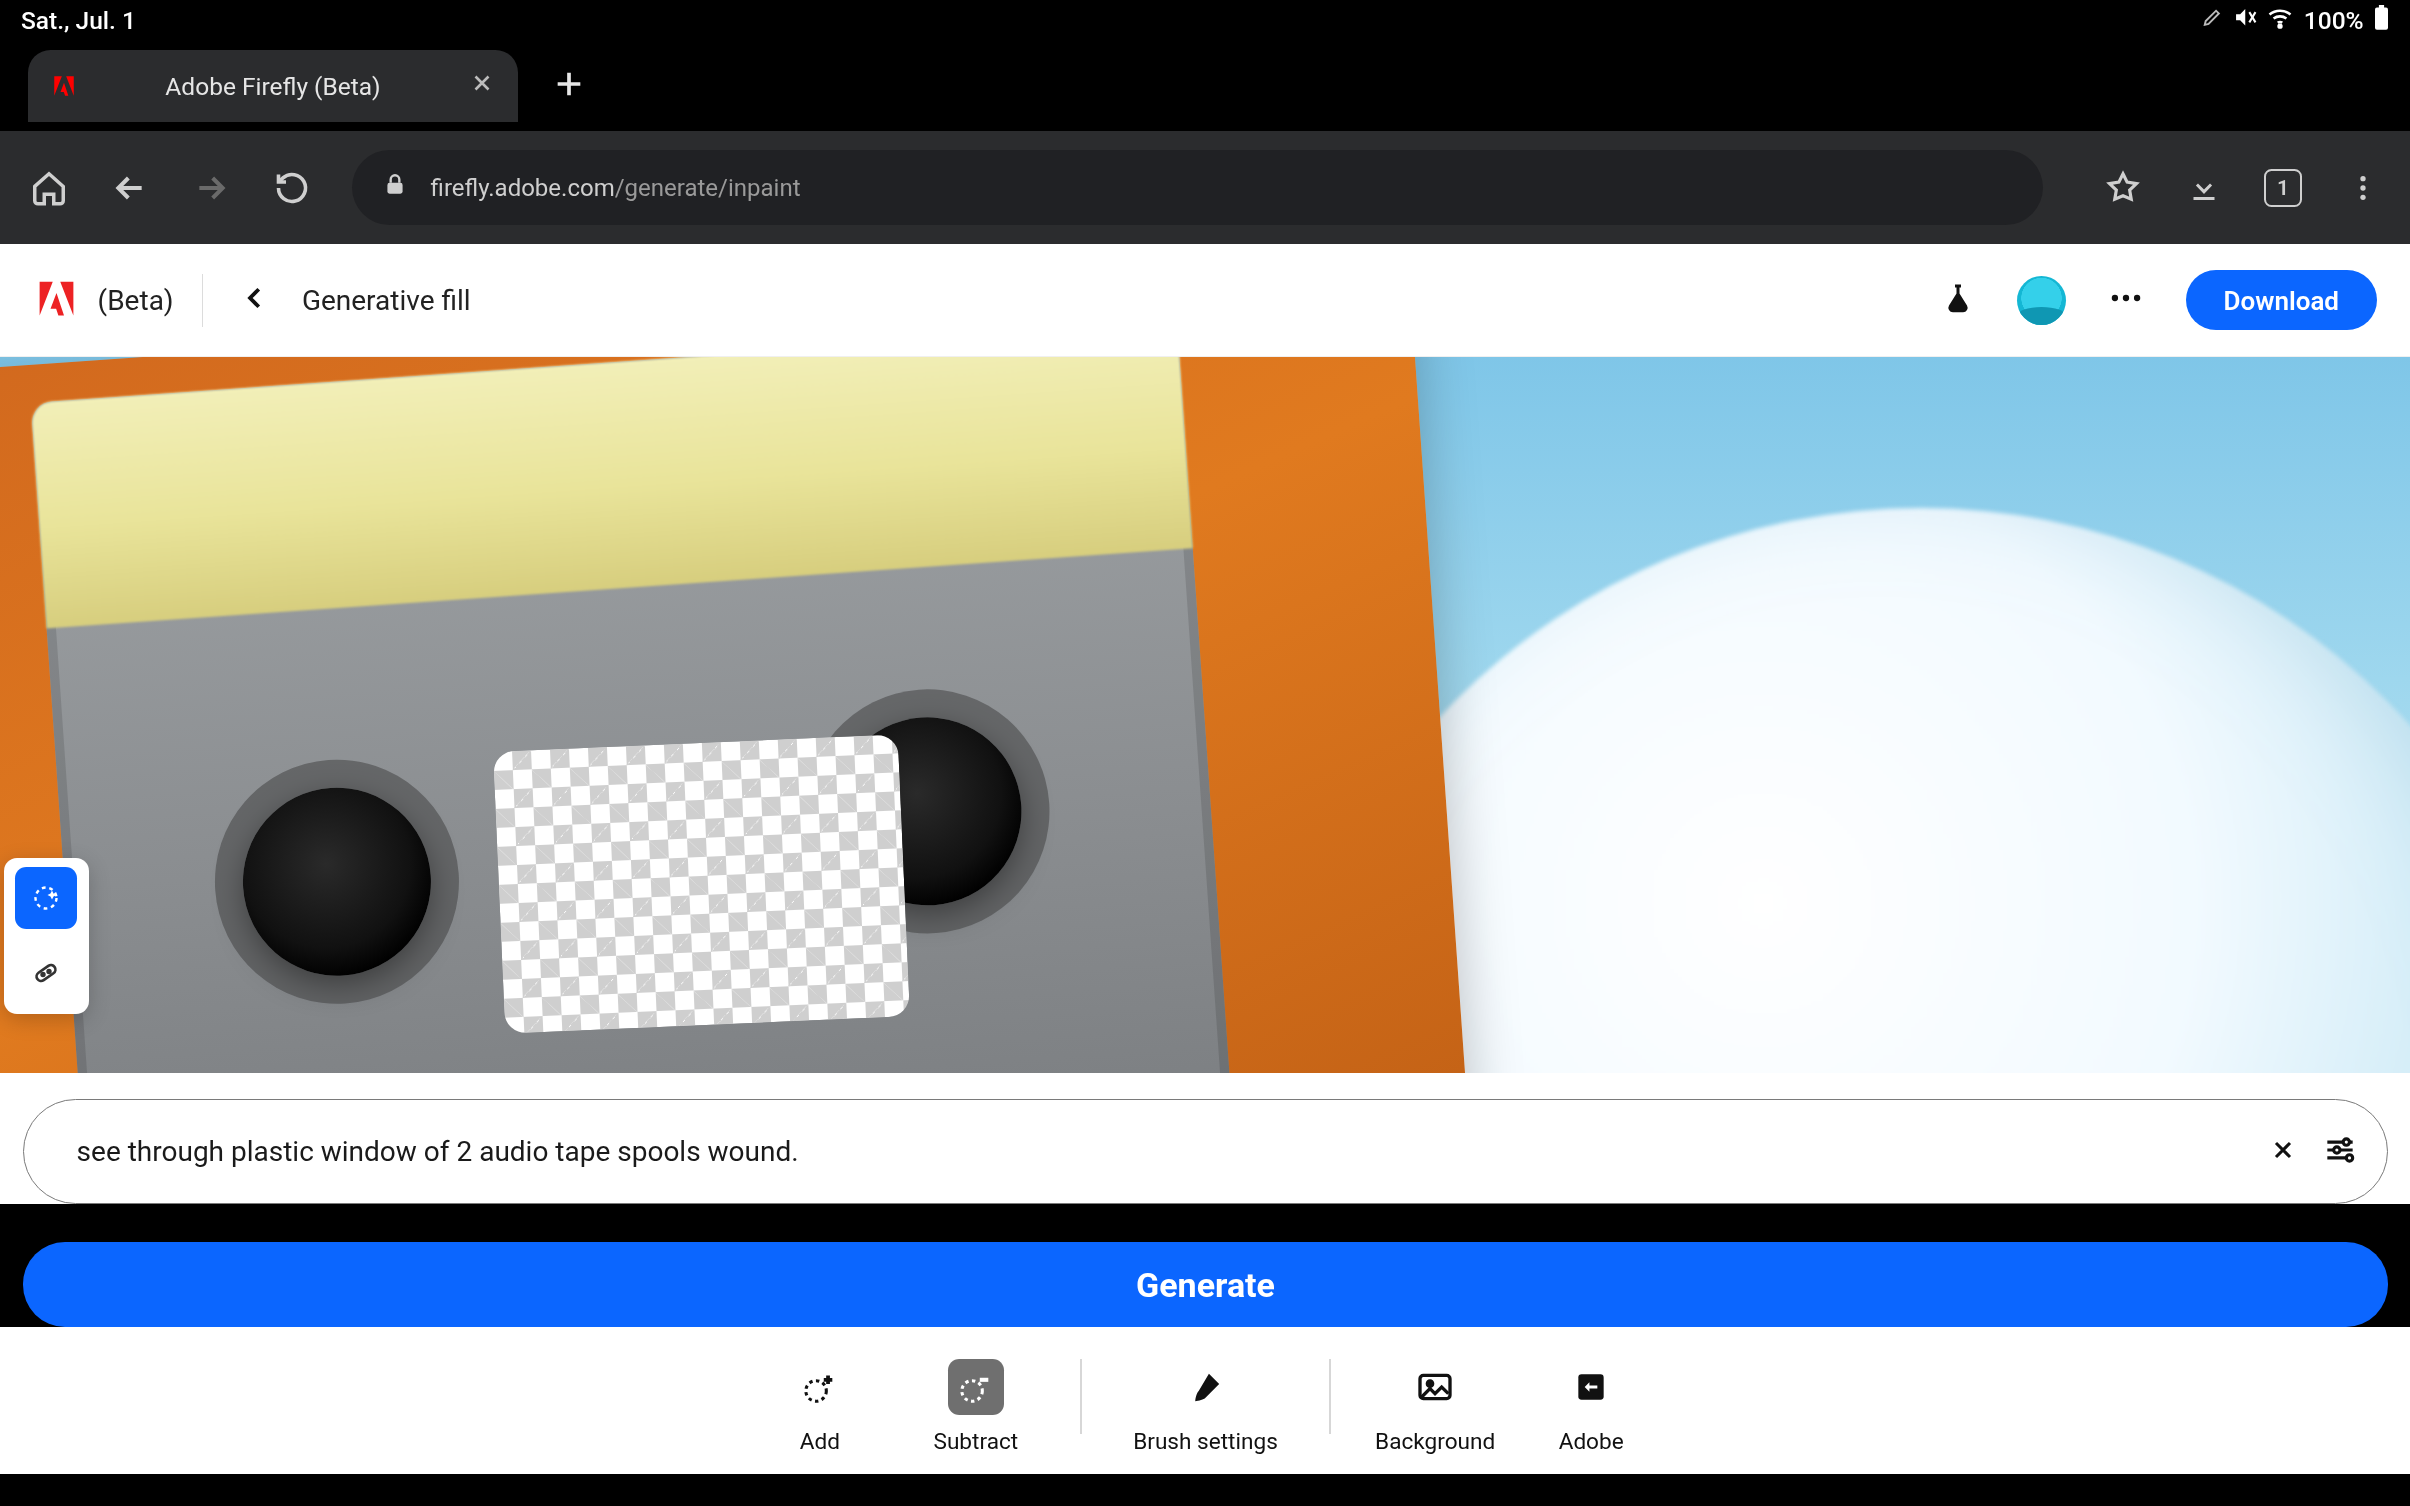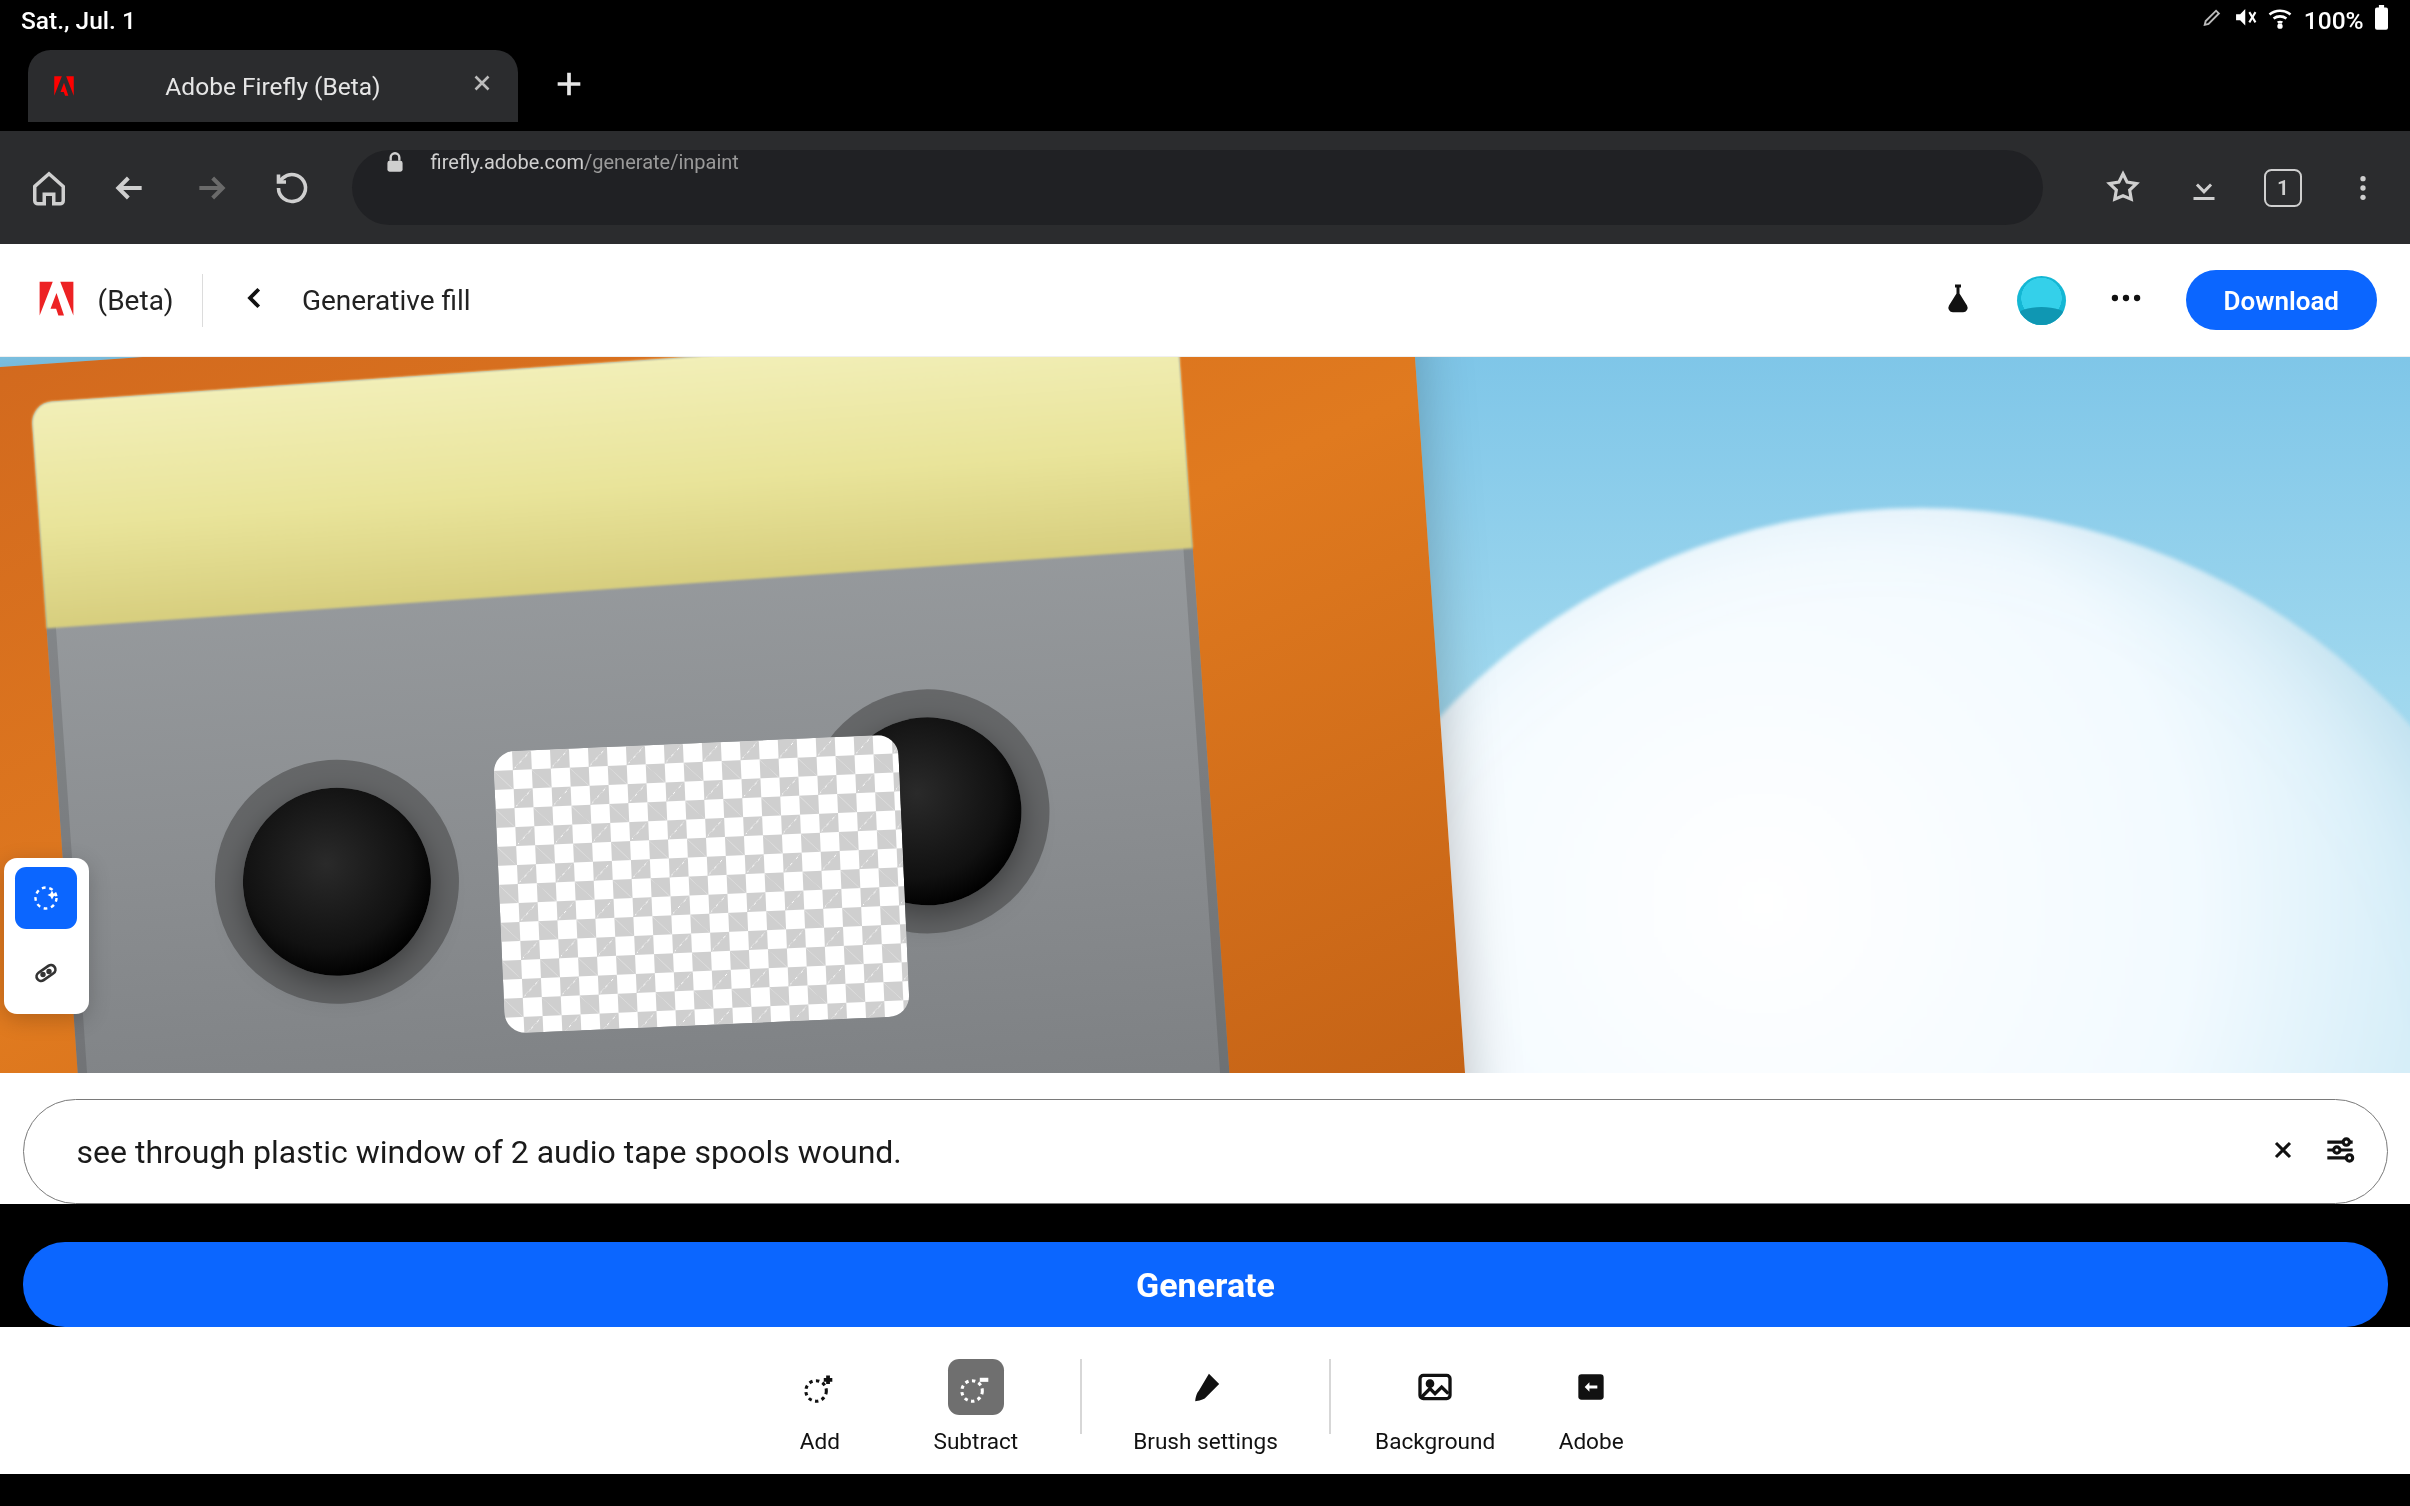--- a/index.html
+++ b/index.html
@@ -17,21 +17,21 @@
 .browser-tab { height: 72px; width: 490px; background: #2b2c2e; border-radius: 22.6px 22.6px 0 0; display: flex; align-items: center; padding: 0 22.6px; color: #e6e6e6; font-size: 24.5px; gap: 17px; }
 .tab-favicon { display: flex; align-items: center; }
 .tab-title { flex: 1; white-space: nowrap; overflow: hidden; text-overflow: ellipsis; text-align: center; }
 .tab-close { color: #bcbcbc; cursor: pointer; }
 .new-tab-btn { color: #e6e6e6; cursor: pointer; }
 
 
 .browser-toolbar { height: 113px; background: #2b2c2e; display: flex; align-items: center; padding: 0 28px; gap: 40px; }
 .toolbar-icon { color: #cfcfcf; cursor: pointer; display: flex; align-items: center; justify-content: center; width: 41px; height: 41px; }
 .toolbar-icon.disabled { color: #6a6a6a; }
-.url-bar { flex: 1; height: 75px; background: #202124; border-radius: 38px; display: flex; padding: 0 30px; gap: 22.6px; color: #cfcfcf; font-size: 20px; }
+.url-bar { flex: 1; height: 75px; background: #202124; border-radius: 38px; display: flex; align-items: center; padding: 0 30px; gap: 22.6px; color: #cfcfcf; font-size: 24px; }
 .url-text { color: #cfcfcf; }
 .url-path { color: #9a9a9a; }
 .toolbar-right { display: flex; align-items: center; gap: 40px; margin-left: 19px; }
 .tab-count { border: 2.8px solid #cfcfcf; border-radius: 7.5px; width: 38px; height: 38px; display: flex; align-items: center; justify-content: center; font-size: 21px; color: #cfcfcf; font-weight: 600; }
 
 
 .app-header { height: 113px; background: #fff; display: flex; align-items: center; padding: 0 34px; border-bottom: 0.9px solid rgba(0,0,0,.06); }
 .adobe-logo { display: flex; align-items: center; gap: 13px; }
 .beta-text { font-size: 28px; color: #222; padding-left: 5.6px; }
 .header-divider { width: 0.9px; height: 53px; background: #dcdcdc; margin: 0 28px; }
@@ -54,21 +54,21 @@
 .erase-window { position: absolute; left: 499px; top: 386px; width: 405px; height: 282px; border-radius: 21px; transform: rotate(-2.5deg); background-color: #fff; background-image: linear-gradient(45deg,#cfcfcf 25%,transparent 25%),linear-gradient(-45deg,#cfcfcf 25%,transparent 25%),linear-gradient(45deg,transparent 75%,#cfcfcf 75%),linear-gradient(-45deg,transparent 75%,#cfcfcf 75%); background-size: 38px 38px; background-position: 0 0,0 19px,19px -19px,-19px 0; }
 
 .tool-dock { position: absolute; left: 3.8px; top: 501px; width: 85px; background: #fff; border-radius: 13px; box-shadow: 0 5.6px 22.6px rgba(0,0,0,.2); display: flex; flex-direction: column; align-items: center; padding: 9.4px 0; gap: 13px; }
 .tool-dock .tool { width: 62px; height: 62px; border-radius: 11.3px; display: flex; align-items: center; justify-content: center; cursor: pointer; }
 .tool-dock .tool.active { background: #0b66ff; color: #fff; }
 .tool-dock .tool svg { width: 36px; height: 36px; }
 
 
 .prompt-section { background: #fff; padding: 26px 22.6px 0 22.6px; }
 .prompt-row { display: flex; align-items: center; height: 105px; border: 1.9px solid #7a7a7a; border-radius: 53px; padding: 0 28px 0 53px; gap: 24.5px; }
-.prompt-input { flex: 1; border: none; outline: none; font-size: 32px; color: #1a1a1a; background: transparent; }
+.prompt-input { flex: 1; border: none; outline: none; font-size: 28px; color: #1a1a1a; background: transparent; }
 .prompt-clear { cursor: pointer; color: #222; }
 .prompt-settings { cursor: pointer; color: #222; }
 
 
 .action-row { display: flex; gap: 34px; padding: 38px 22.6px 0 22.6px; }
 .btn { flex: 1; height: 85px; border-radius: 42px; font-size: 34px; font-weight: 700; cursor: pointer; display: flex; align-items: center; justify-content: center; }
 .btn-clear { background: #fff; border: 1.9px solid #8a8a8a; color: #111; }
 .btn-generate { background: #0b66ff; border: none; color: #fff; }
 
 

